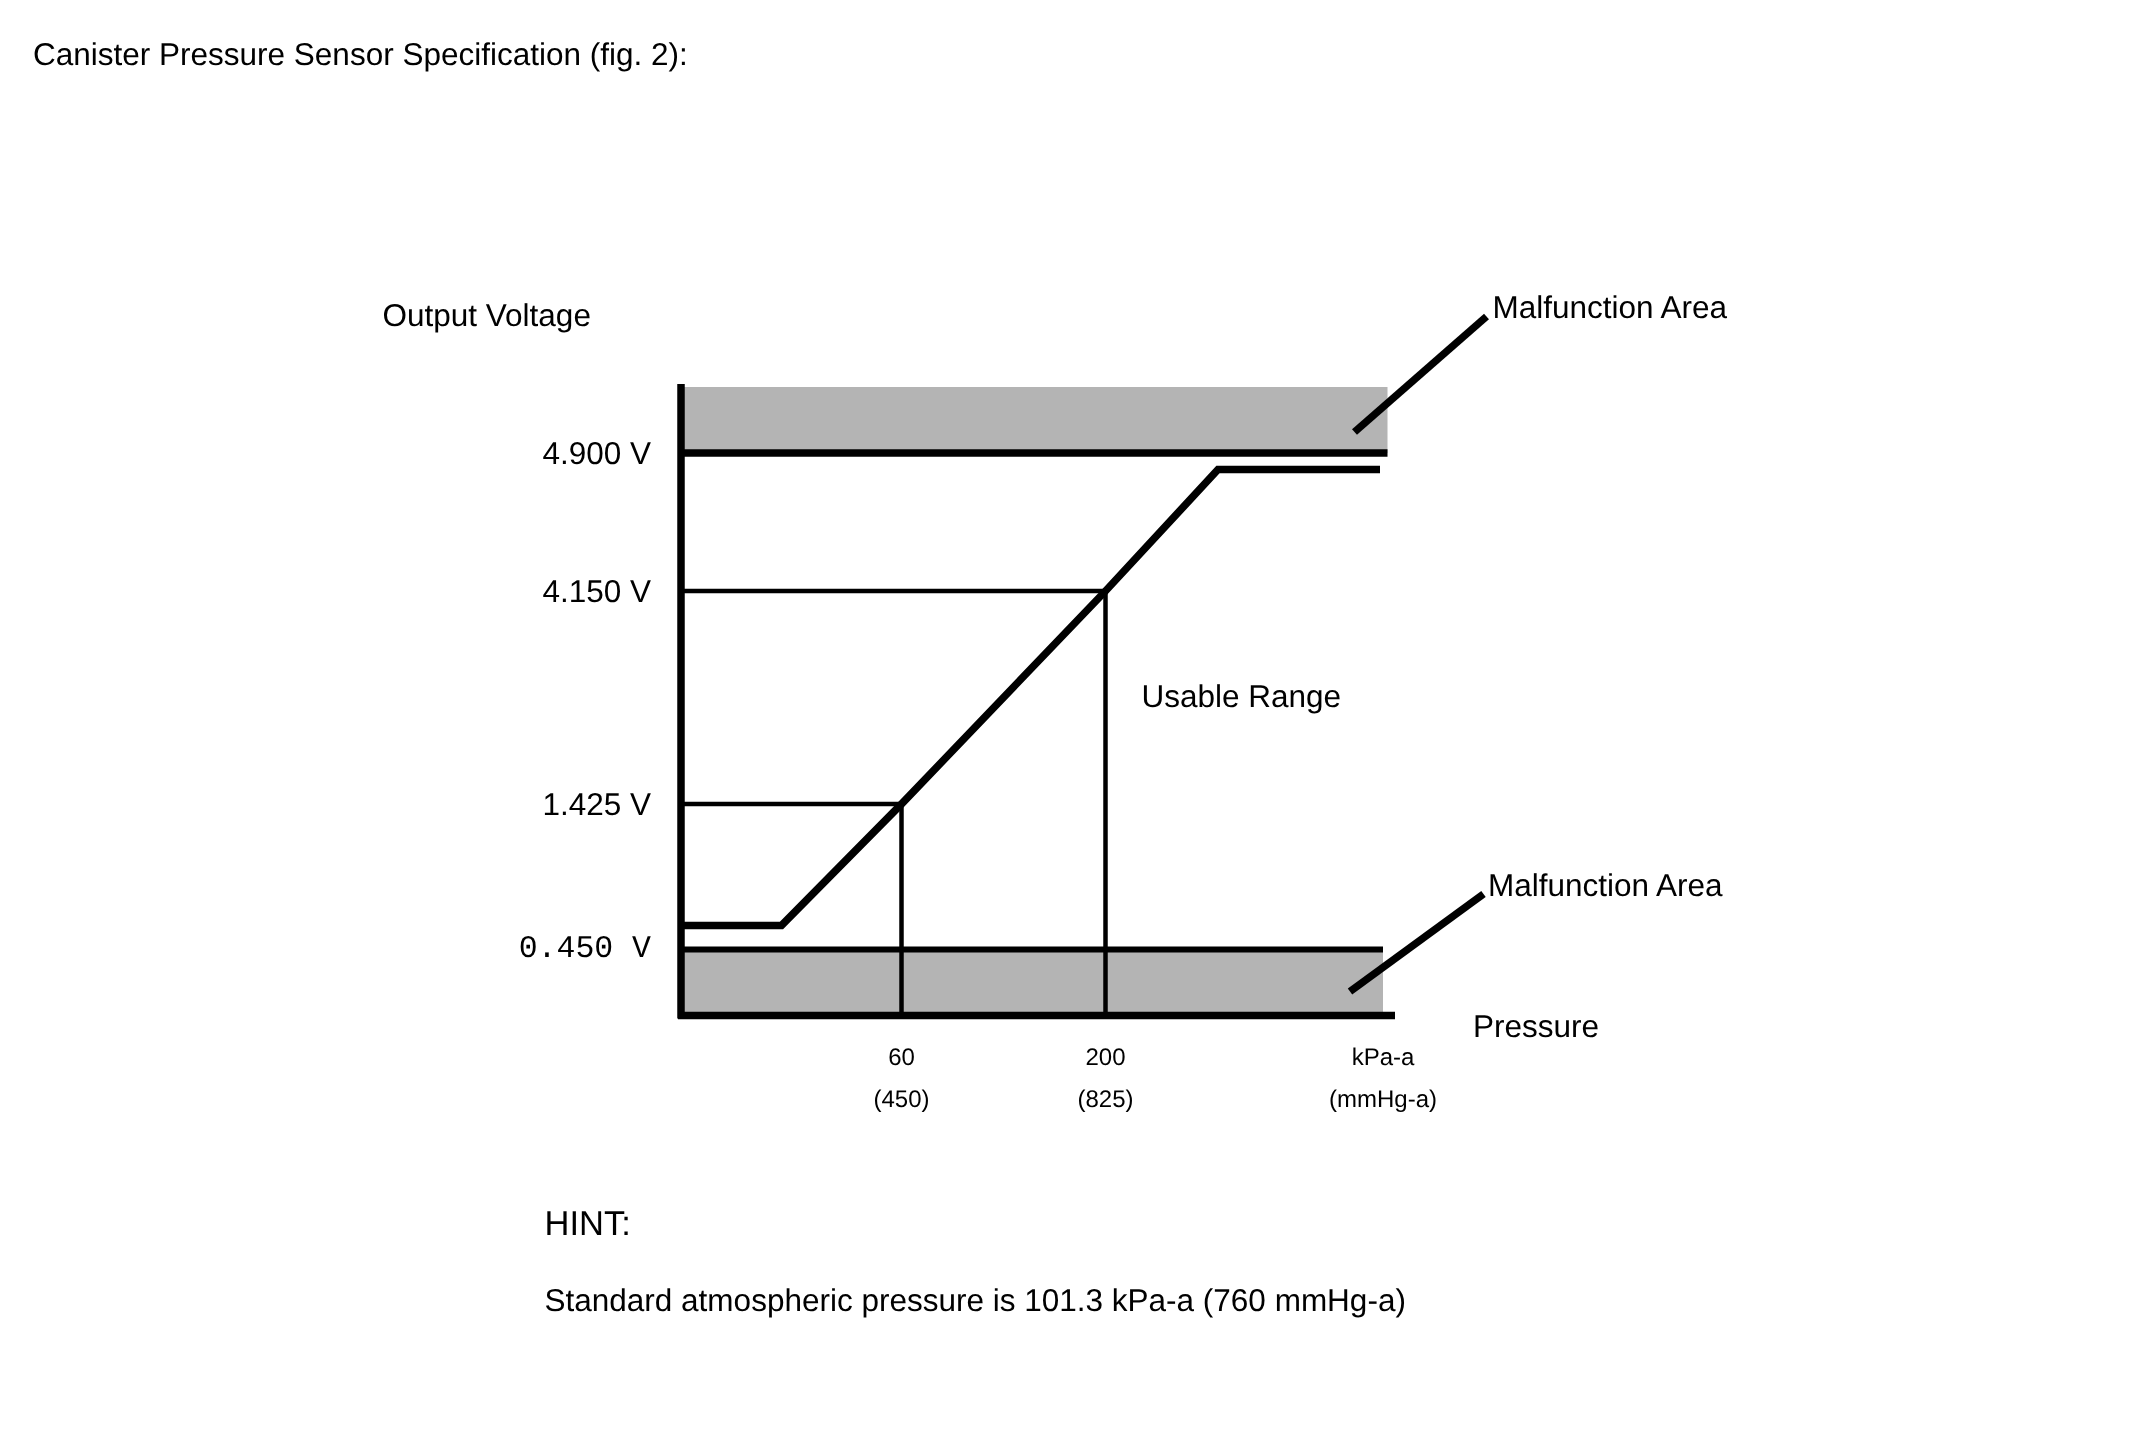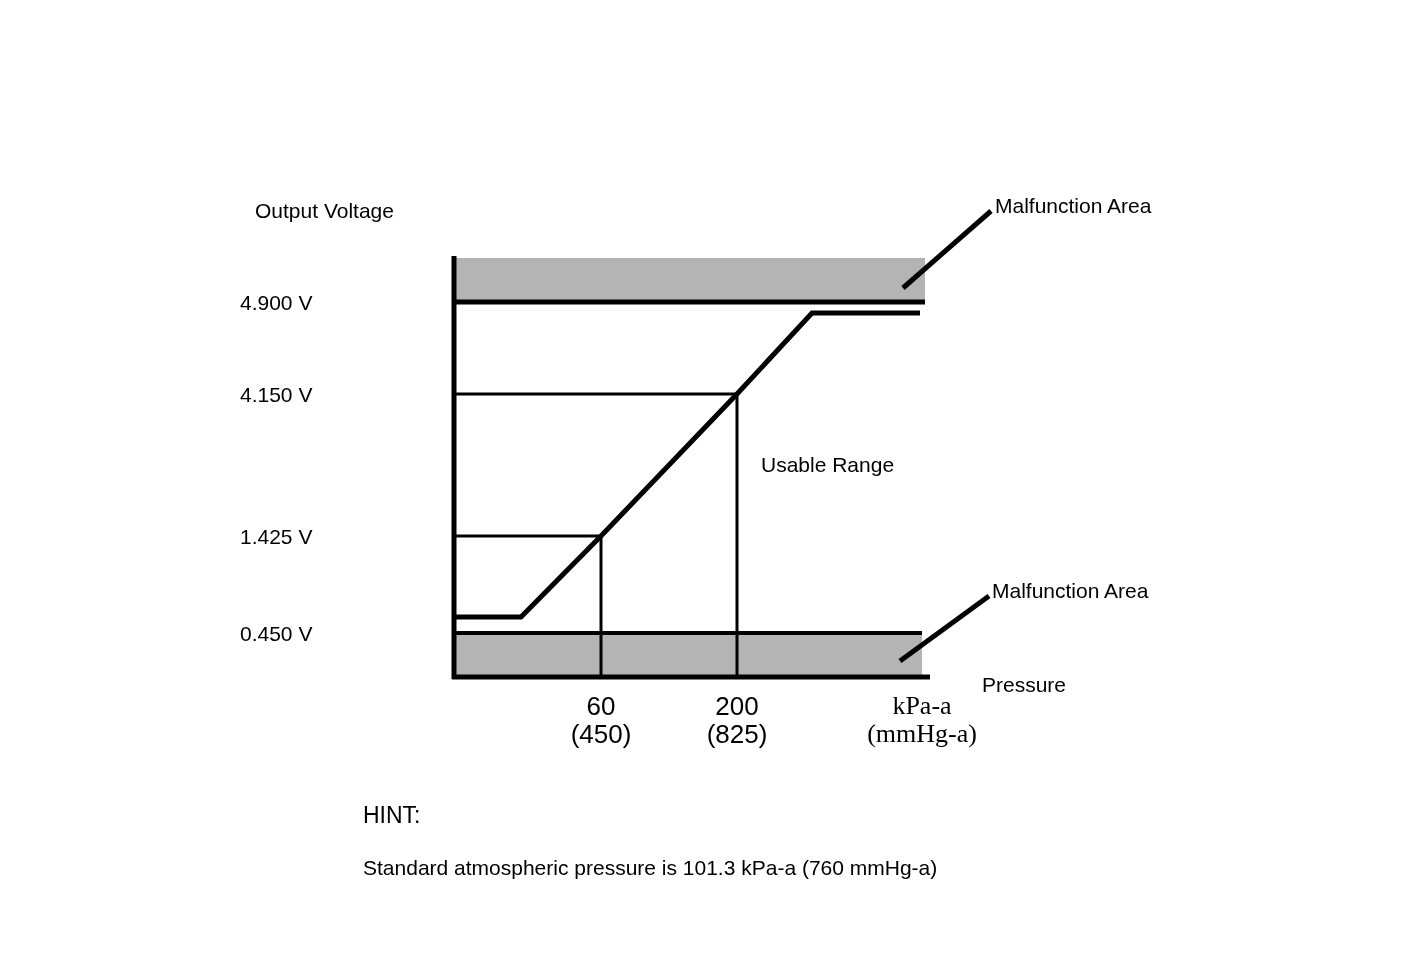--- a/index.html
+++ b/index.html
@@ -49,38 +49,39 @@
     position: absolute;
     font-size: 21px;
     line-height: 25px;
     white-space: nowrap;
   }
   .axis-tick-label {
     position: absolute;
     font-size: 21px;
     line-height: 25px;
     white-space: nowrap;
-    text-align: left;
+    text-align: right;
   }
   .x-tick {
     position: absolute;
-    font-size: 26px;
+    font-size: 16px;
     line-height: 28px;
     white-space: nowrap;
     text-align: center;
   }
   .x-tick span { display: block; }
   #hint-label { position: absolute; left: 363px; top: 802px; font-size: 23px; white-space: nowrap; }
   #hint-text  { position: absolute; left: 363px; top: 856px; font-size: 21px; white-space: nowrap; }
 </style>
 </head>
 <body>
 
 <div class="page">
 
+  <div id="doc-title">Canister Pressure Sensor Specification (fig. 2):</div>
 
   <div id="figure">
 
     <svg class="fig-canvas" viewBox="0 0 1424 959">
 
       <rect x="452" y="258" width="473" height="44" fill="#b4b4b4" stroke="none"></rect>
 
       <rect x="452" y="634" width="470" height="44" fill="#b4b4b4" stroke="none"></rect>
 
       <line x1="454" y1="256" x2="454" y2="679" stroke="#000" stroke-width="5"></line>
@@ -112,33 +113,33 @@
 
     <div class="fig-label" style="left:761px; top:452px;">Usable Range</div>
 
     <div class="fig-label" style="left:995px; top:193px;">Malfunction Area</div>
 
     <div class="fig-label" style="left:992px; top:578px;">Malfunction Area</div>
 
     <div class="axis-tick-label" style="left:240px; top:290px; width:194px;">4.900 V</div>
     <div class="axis-tick-label" style="left:240px; top:382px; width:194px;">4.150 V</div>
     <div class="axis-tick-label" style="left:240px; top:524px; width:194px;">1.425 V</div>
-    <div class="axis-tick-label" style="left:240px; top:621px; width:194px;">0.450 V</div>
+    <div class="axis-tick-label" style="left:240px; top:621px; width:194px;font-family:Liberation Mono, monospace;">0.450 V</div>
 
     <div class="x-tick" style="left:521px; top:692px; width:160px;">
       <span>60</span>
       <span>(450)</span>
     </div>
 
     <div class="x-tick" style="left:657px; top:692px; width:160px;">
       <span>200</span>
       <span>(825)</span>
     </div>
 
-    <div class="x-tick" style="left:842px; top:692px; width:160px;font-family:Liberation Serif, serif;">
+    <div class="x-tick" style="left:842px; top:692px; width:160px;">
       <span>kPa-a</span>
       <span>(mmHg-a)</span>
     </div>
 
   </div>
 
   <div id="hint-label">HINT:</div>
 
   <div id="hint-text">Standard atmospheric pressure is 101.3 kPa-a (760 mmHg-a)</div>
 

